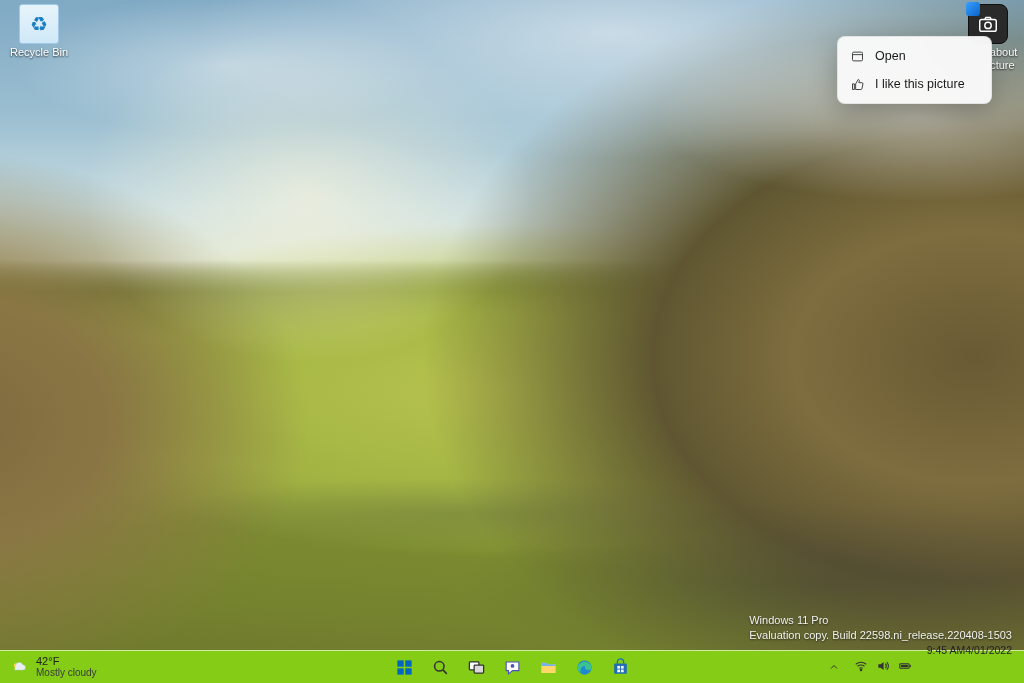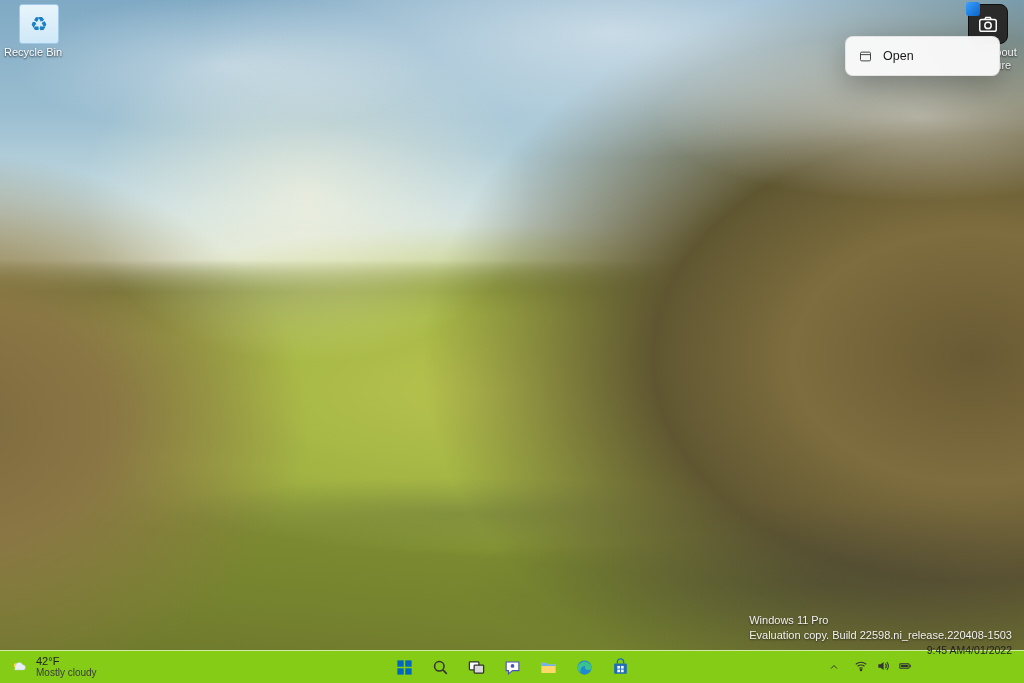--- a/index.html
+++ b/index.html
@@ -36,21 +36,21 @@
     
     content:""; position:absolute; left:0; right:0; bottom:0; height:50%;
     background:
       radial-gradient(600px 140px at 80% 80%, rgba(40,45,55,0.25) 0%, rgba(40,45,55,0) 60%),
       radial-gradient(500px 60px at 45% 58%, rgba(40,45,55,0.2) 0%, rgba(40,45,55,0) 60%);
     pointer-events:none;
   }
 
   
   .desktop-icon {
-    position: absolute; width: 70px; 
+    position: absolute; width: 70px; text-align: center;
     color: #fff; text-shadow: 0 1px 2px rgba(0,0,0,0.8);
     font-size: 11px; line-height: 1.15;
     cursor: pointer;
   }
   .desktop-icon .icon-img {
     width: 40px; height: 40px; margin: 0 auto 2px; position: relative;
   }
   .recycle-bin .icon-img {
     background: linear-gradient(180deg,#e8f4fb,#cfe8f7);
     border: 1px solid #9fc9e6; border-radius: 3px;
@@ -148,29 +148,37 @@
     <span class="corner-badge"></span>
     <svg viewBox="0 0 24 24" fill="none" stroke="#fff" stroke-width="1.6">
       <rect x="3" y="7" width="18" height="13" rx="2"></rect>
       <circle cx="12" cy="13.5" r="3.5"></circle>
       <path d="M8.5 7l1.2-2h4.6l1.2 2"></path>
     </svg>
   </div>
   <div>Learn about this picture</div>
 </div>
 
-<div class="context-menu" style="top:36px; right:24px;">
+<div class="context-menu" style="top:36px; right:32px;">
   <div class="item">
     <span class="mi-icon">
       <svg viewBox="0 0 24 24">
           <rect x="4" y="5" width="16" height="14" rx="2"></rect>
           <path d="M4 9h16"></path>
         </svg>
     </span>
     <span>Open</span>
+  </div>
+  <div class="item">
+    <span class="mi-icon">
+      <svg viewBox="0 0 24 24">
+          <path d="M7 11v9H4v-9h3zm2 9V11l4-7c1.5 0 2.3 1.4 1.8 2.8L14 9h5c1.1 0 1.9 1 1.7 2.1l-1.4 7c-.2 1-.9 1.9-2.1 1.9H9z"></path>
+        </svg>
+    </span>
+    <span>I like this picture</span>
   </div>
 </div>
 
 <div class="watermark">
   <div>Windows 11 Pro</div>
   <div>Evaluation copy. Build 22598.ni_release.220408-1503</div>
 </div>
 
 <div class="taskbar">
 

